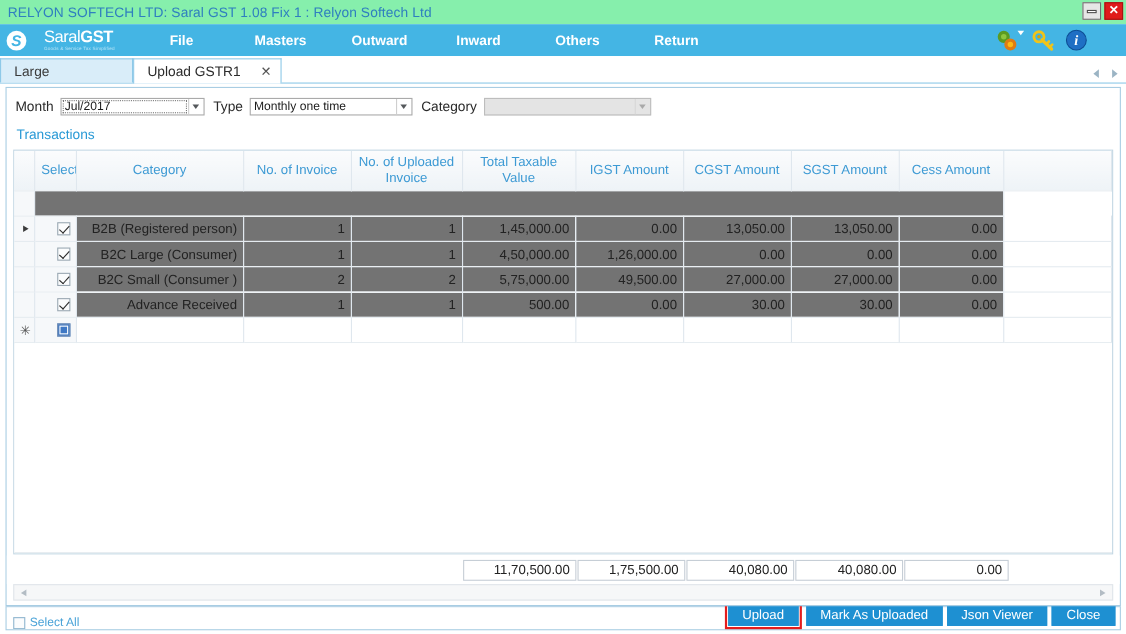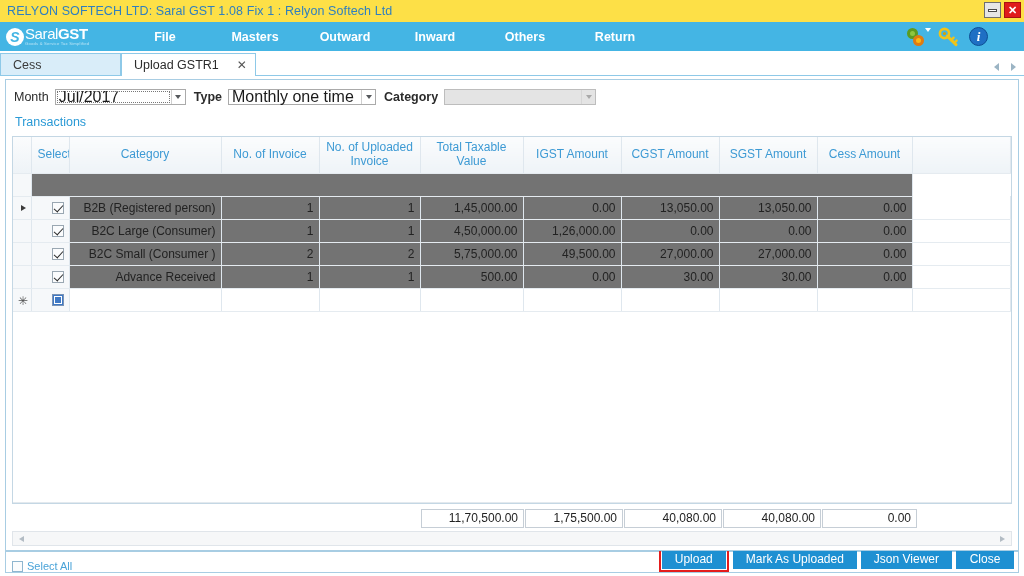--- a/index.html
+++ b/index.html
@@ -20,21 +20,21 @@
     height: 576px;
     position: relative;
     display: flex;
     flex-direction: column;
     background: #ffffff;
   }
 
   
   .titlebar {
     height: 22px;
-    background: #fde047;
+    background: #86efac;
     display: flex;
     align-items: center;
     position: relative;
     flex: none;
   }
   .title-text {
     color: #2f7fbf;
     font-size: 12.5px;
     padding-left: 7px;
     white-space: nowrap;
@@ -100,21 +100,21 @@
     font-size: 14px;
     font-weight: bold;
     font-style: italic;
     display: flex;
     align-items: center;
     justify-content: center;
     line-height: 1;
     flex: none;
   }
   .logo-wordmark {
-    margin-left: 1px;
+    margin-left: 16px;
     line-height: 1;
   }
   .logo-name {
     color: #ffffff;
     font-size: 15px;
     letter-spacing: -0.4px;
     white-space: nowrap;
   }
   .logo-name b { font-weight: bold; }
   .logo-name .lite { font-weight: normal; }
@@ -275,21 +275,21 @@
     color: #2b2b2b;
     margin-right: 6px;
   }
   .combo {
     height: 16px;
     border: 1px solid #aaaaaa;
     background: #ffffff;
     display: flex;
     align-items: center;
     box-sizing: border-box;
-    font-size: 16px;
+    font-size: 11px;
     position: relative;
   }
   .combo .val {
     flex: 1;
     padding-left: 3px;
     color: #1a1a1a;
     white-space: nowrap;
     overflow: hidden;
   }
   .combo .arrow {
@@ -319,21 +319,21 @@
   }
   .combo.type { width: 148px; }
   .combo.category {
     width: 152px;
     background: #e4e4e4;
     border-color: #bdbdbd;
   }
   .combo.category .arrow { border-left-color: #d6d6d6; }
   .combo.category .arrow i { border-top-color: #a9a9a9; }
   .gap-l { margin-left: 8px; }
-  .gap-r { margin-right: 6px; font-weight: bold; }
+  .gap-r { margin-right: 6px; }
 
   .transactions-label {
     color: #2a9ad6;
     font-size: 12.5px;
     padding: 5px 0 0 9px;
     flex: none;
   }
 
   
   .grid-wrap {
@@ -623,21 +623,21 @@
         <path d="M9.3 9.2 L18 17.6" stroke="#f0c419" stroke-width="3" stroke-linecap="round"></path>
         <path d="M13.2 13.1 L15.6 10.7" stroke="#f0c419" stroke-width="2.4" stroke-linecap="round"></path>
         <path d="M16.1 16.0 L18.6 13.6" stroke="#f0c419" stroke-width="2.4" stroke-linecap="round"></path>
       </svg>
       <div class="icon-info">i</div>
     </div>
   </div>
 
   <div class="tabstrip">
     <div class="tab inactive">
-      <span>Cess</span>
+      <span>Large</span>
     </div>
     <div class="tab active">
       <span>Upload GSTR1</span>
       <span class="tab-close">✕</span>
     </div>
     <div class="tab-scrollers">
       <span class="tri-left"></span>
       <span class="tri-right"></span>
     </div>
   </div>

